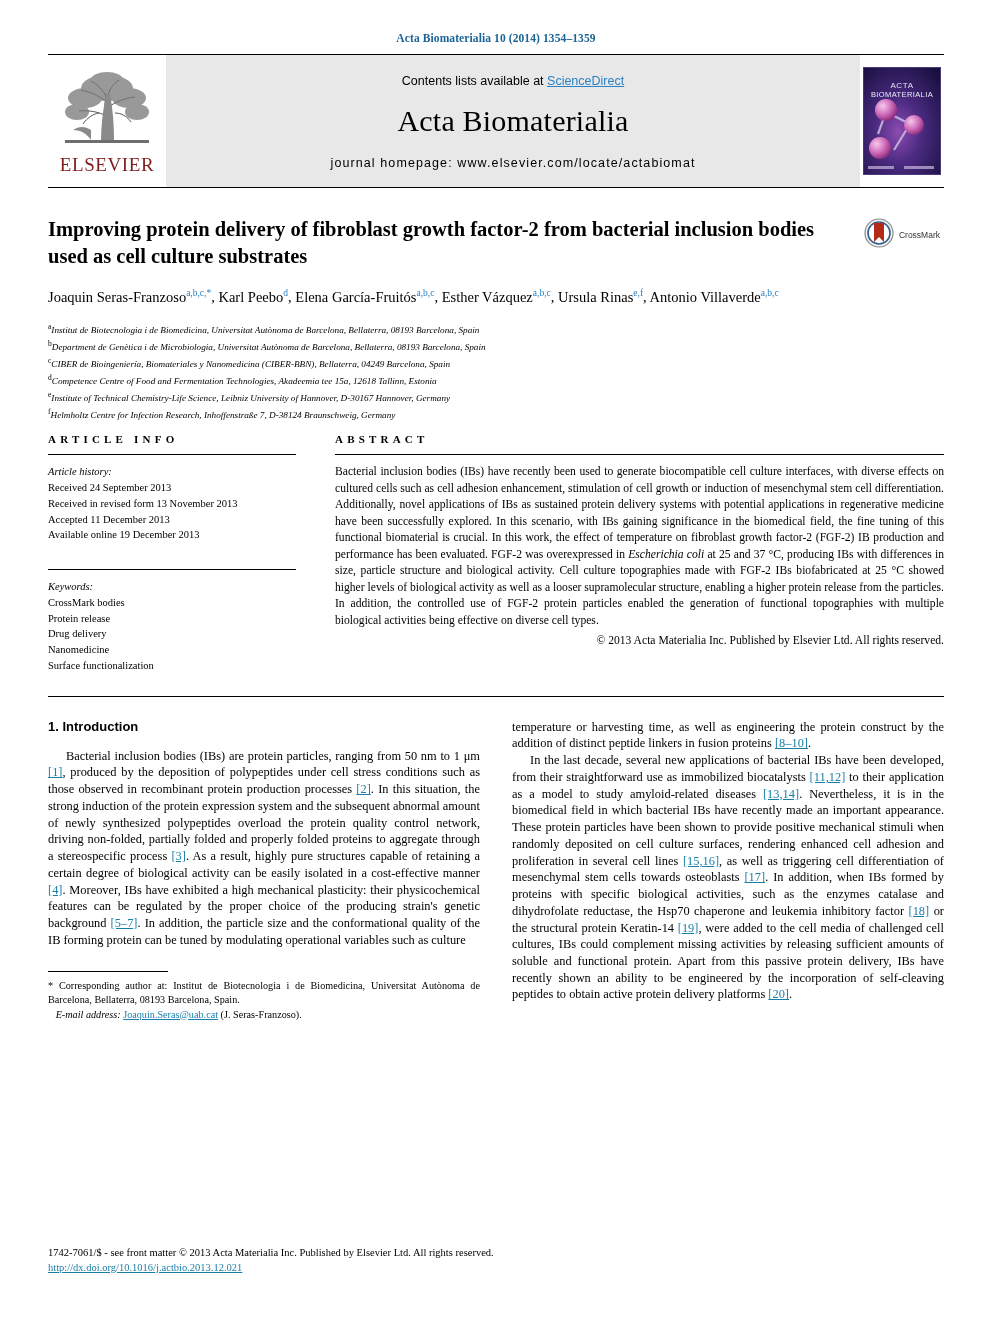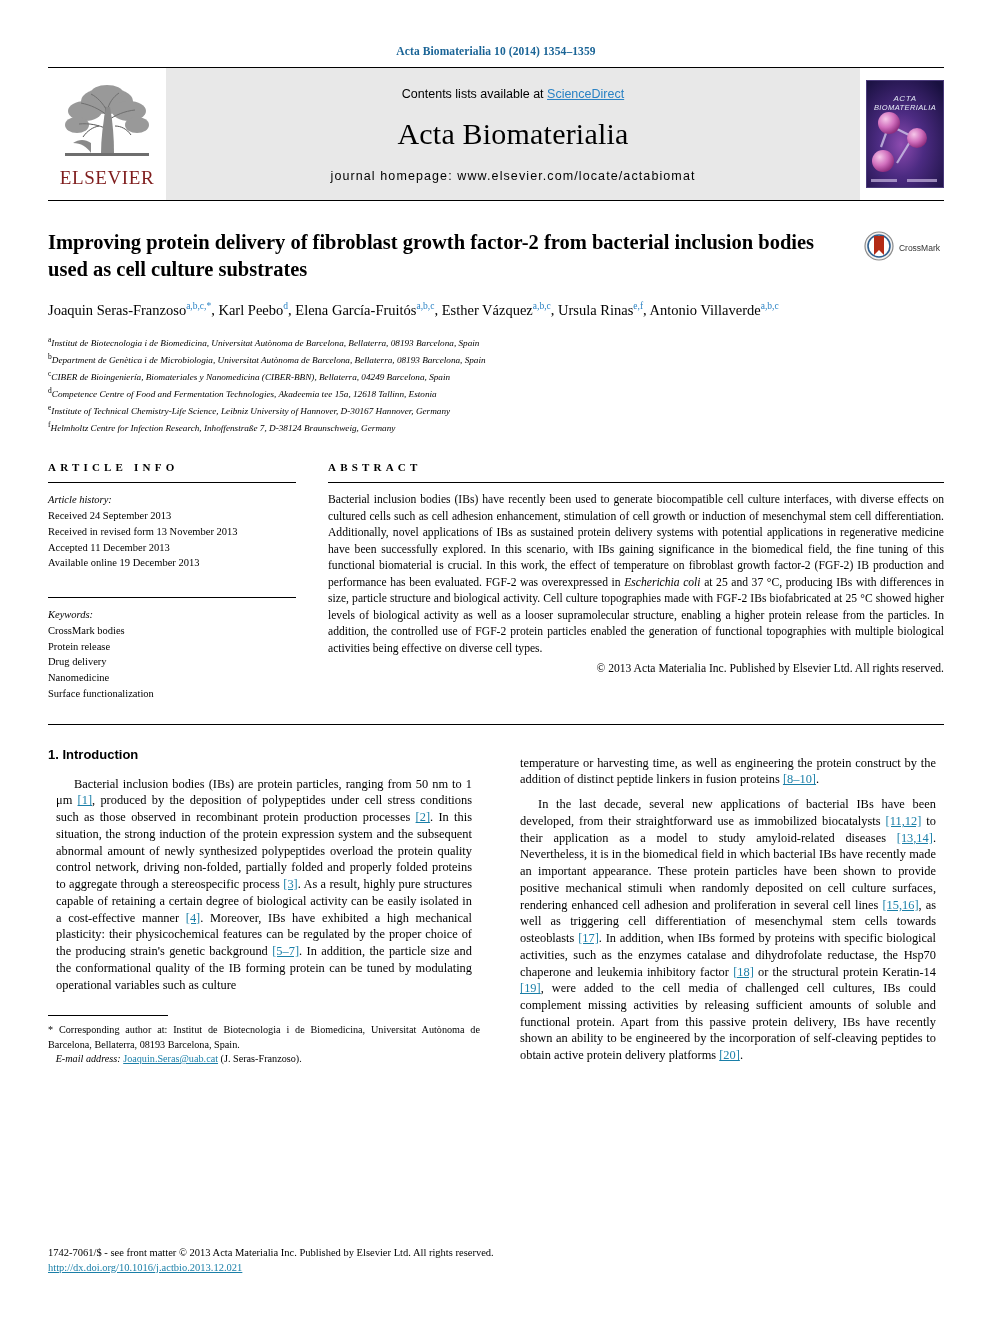--- a/index.html
+++ b/index.html
@@ -23,21 +23,21 @@
     padding: 0 48px;
   }
 
   
   .runhead {
     text-align: center;
     color: #1a6496;
     font-size: 11.5px;
     font-weight: bold;
     letter-spacing: .1px;
-    padding-top: 45px;
+    padding-top: 32px;
   }
 
   
   .masthead {
     margin-top: 10px;
     border-top: 1.4px solid #000;
     border-bottom: 1.4px solid #000;
     height: 132px;
     display: flex;
     align-items: stretch;
@@ -81,22 +81,21 @@
   .mh-home {
     font-size: 12.5px;
     font-family: "Liberation Sans", sans-serif;
     letter-spacing: 1.1px;
   }
   .mh-cover {
     width: 84px;
     flex: 0 0 84px;
     display: flex;
     align-items: center;
-    justify-content: flex-end;
-    font-style: italic;
+    justify-content: center;
   }
 
   
   .tree-wrap { width: 92px; height: 84px; }
   .elsevier-word {
     color: #7f1d1d;
     font-family: "Liberation Serif", serif;
     font-size: 19px;
     letter-spacing: .6px;
     margin-top: 2px;
@@ -146,23 +145,23 @@
   .affils {
     margin-top: 12px;
     font-size: 9.2px;
     font-style: italic;
     line-height: 1.62;
   }
   .affils sup { font-style: normal; font-size: 7.5px; }
 
   
   .infoabs {
-    margin-top: 26px;
-    display: flex;
-    gap: 0;
+    margin-top: 11px;
+    display: flex;
+    gap: 7px;
   }
   .col-info { width: 248px; flex: 0 0 248px; }
   .col-abs  { flex: 1 1 auto; padding-left: 32px; }
 
   .sechead {
     font-family: "Liberation Serif", serif;
     font-size: 11px;
     font-weight: bold;
     letter-spacing: 4.2px;
   }
@@ -202,21 +201,21 @@
     font-family: "Liberation Sans", sans-serif;
     font-size: 13px;
     font-weight: bold;
     margin-bottom: 14px;
   }
   .ptext {
     font-size: 12.4px;
     line-height: 1.35;
     text-align: justify;
     text-indent: 18px;
-    margin: 8px;
+    margin: 0;
   }
   .ptext + .ptext { margin-top: 0; }
   .ref { color: #1a7fa8; }
 
   
   .footnote-rule {
     border-top: 1px solid #000;
     width: 120px;
     margin-top: 22px;
     margin-bottom: 7px;

